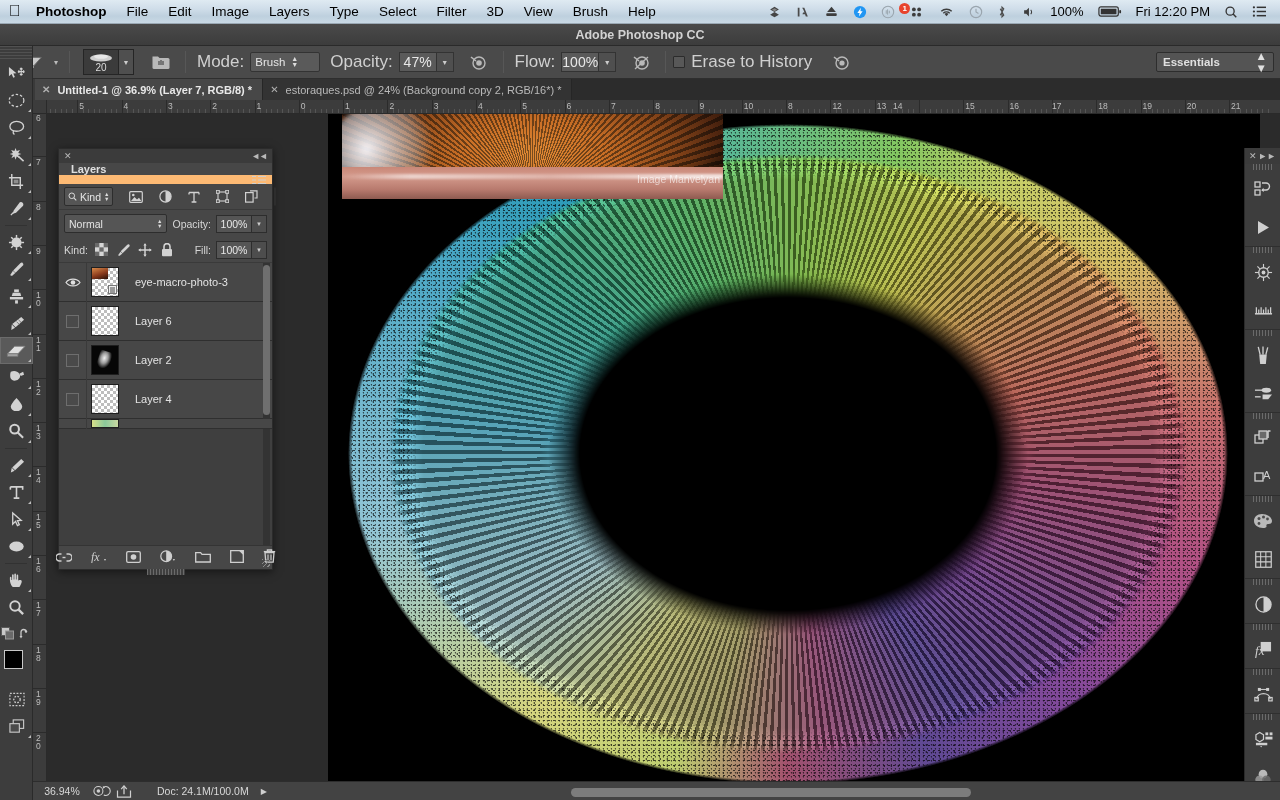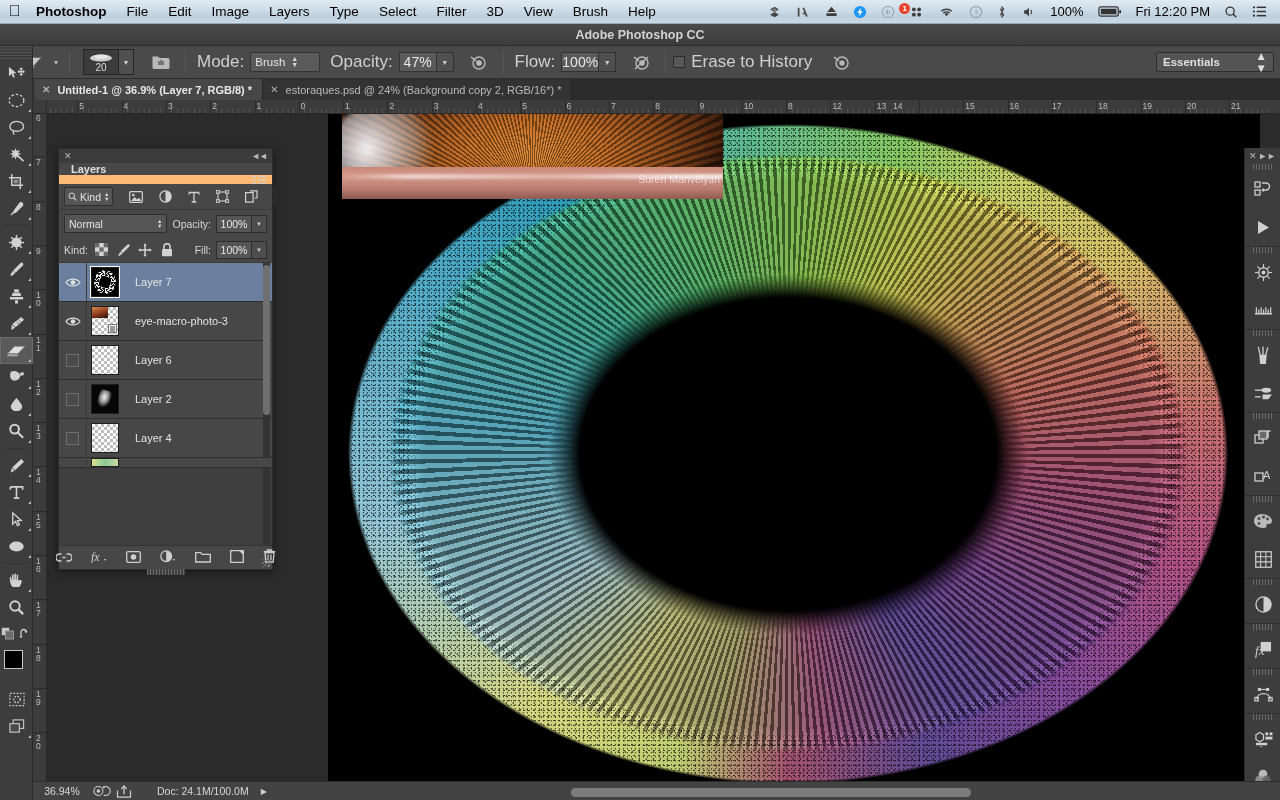--- a/index.html
+++ b/index.html
@@ -993,21 +993,21 @@
         <div class="ring-fibers"></div>
         <div class="ring-speckle"></div>
         <div class="pupil"></div>
       </div>
       <div class="eyephoto">
         <div class="iris-tex"></div>
         <div class="crypts"></div>
         <div class="sclera"></div>
         <div class="lid"></div>
         <div class="lid-hl"></div>
-        <div class="watermark">Suren Manvelyan</div>
+        <div class="watermark">Image Manvelyan</div>
       </div>
     </div>
     <div class="vscroll-canvas"></div>
   </div>
 
   <div class="layers-panel">
     <div class="lp-head">
       <span class="x">✕</span>
       <span class="coll">◄◄</span>
     </div>
@@ -1112,35 +1112,20 @@
           </svg>
       </div>
       <span class="lbl-sm" style="margin-left:auto;">Fill:</span>
       <div style="display:flex;">
         <div class="numbox">100%</div>
         <div class="numdrop">▼</div>
       </div>
     </div>
 
     <div class="lp-list" id="layer-list">
-        <div class="lrow sel">
-          <div class="eyecol">
-            <svg width="16" height="11" viewBox="0 0 16 11">
-              <path d="M1 5.5 C4 1 12 1 15 5.5 C12 10 4 10 1 5.5 Z" fill="none" stroke="#e0e0e0" stroke-width="1.2"></path>
-              <circle cx="8" cy="5.5" r="2.3" fill="#e0e0e0"></circle>
-            </svg>
-          </div>
-          <div class="thumbwrap">
-            <div class="thumb selb">
-              <div style="position:absolute;inset:0;background:#000;"></div>
-              <div style="position:absolute;left:8%;top:6%;width:84%;height:88%;border-radius:50%;background:repeating-conic-gradient(from 0deg,#e8e8e8 0deg 2deg,#1a1a1a 2deg 4.5deg);-webkit-mask:radial-gradient(circle,transparent 0 32%,#000 38% 97%,transparent 100%);mask:radial-gradient(circle,transparent 0 32%,#000 38% 97%,transparent 100%);"></div>
-            </div>
-          </div>
-          <div class="lname">Layer 7</div>
-        </div>
         <div class="lrow">
           <div class="eyecol">
             <svg width="16" height="11" viewBox="0 0 16 11">
               <path d="M1 5.5 C4 1 12 1 15 5.5 C12 10 4 10 1 5.5 Z" fill="none" stroke="#e0e0e0" stroke-width="1.2"></path>
               <circle cx="8" cy="5.5" r="2.3" fill="#e0e0e0"></circle>
             </svg>
           </div>
           <div class="thumbwrap">
             <div class="thumb">
               <div class="checker"></div>

